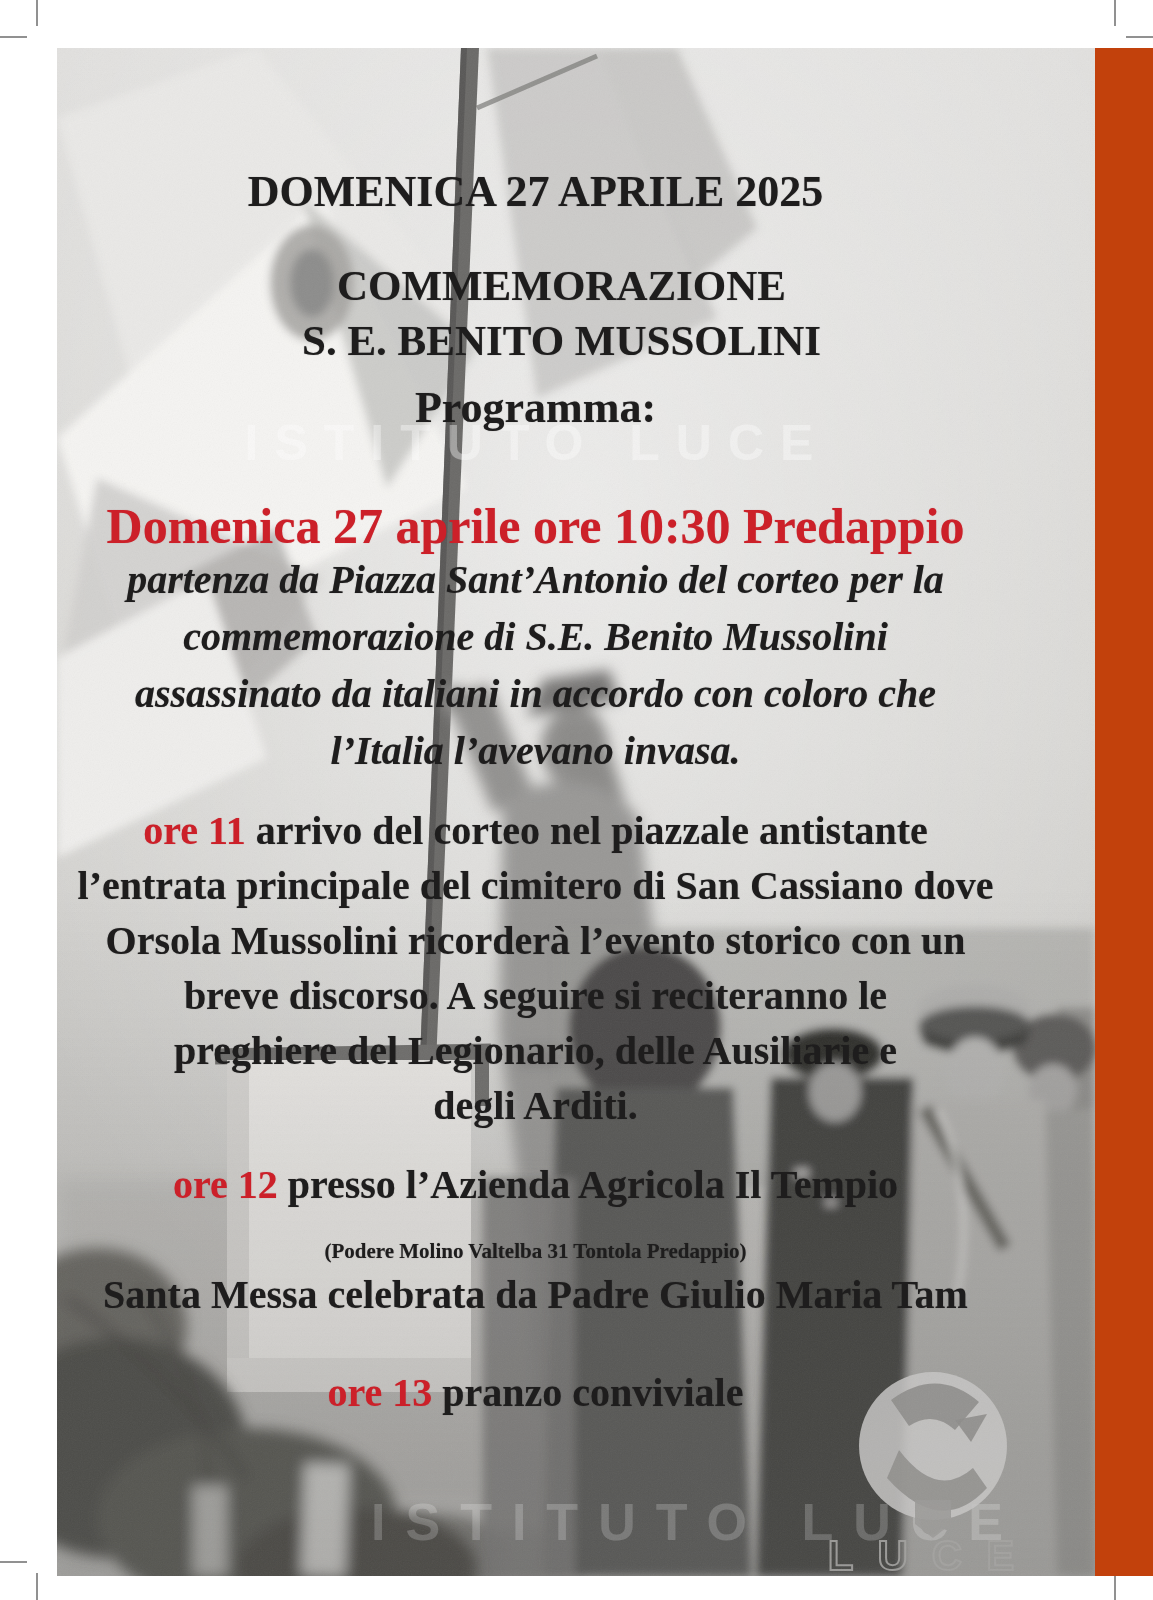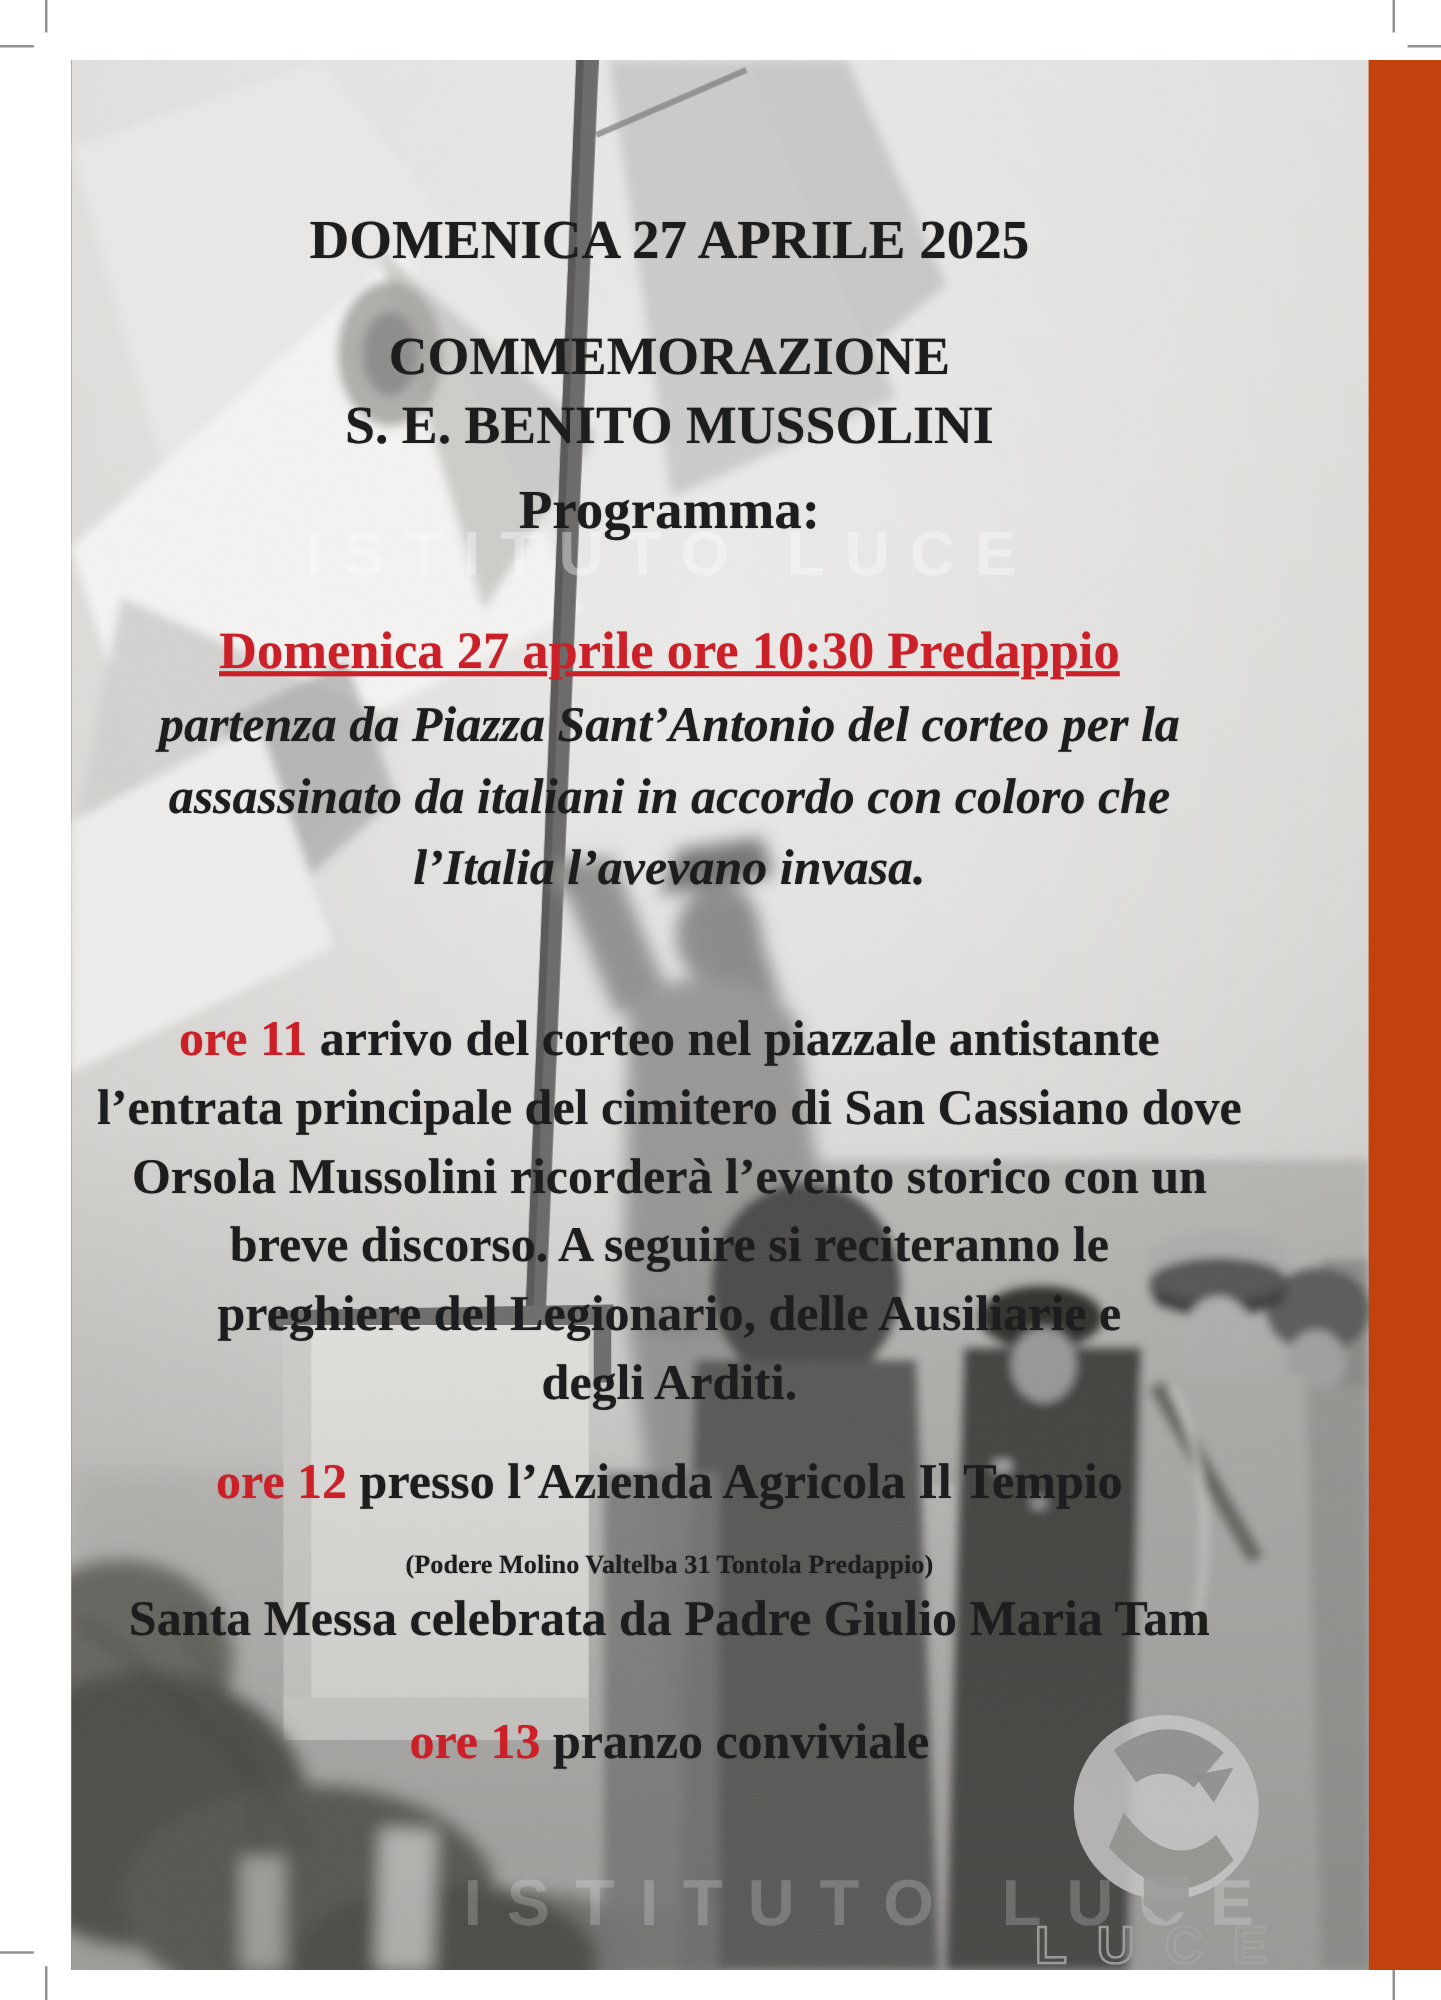--- a/index.html
+++ b/index.html
@@ -29,23 +29,23 @@
   .t{
     position:absolute;left:0;width:1071px;
     text-align:center;font-weight:700;
     color:var(--text-black);
     white-space:nowrap;
     text-shadow:0 0 1px rgba(25,25,25,0.45);
   }
   .t .line{white-space:nowrap;}
   .red{color:var(--accent-red);text-shadow:0 0 1px rgba(160,20,25,0.4);}
   .t-title   {top:166px;font-size:44px;}
-  .t-sub     {top:258px;font-size:43px;line-height:55px;}
+  .t-sub     {top:258px;font-size:43px;line-height:55px;padding-left:26px;}
   .t-prog    {top:382px;font-size:44px;}
-  .t-redhead {top:497px;font-size:42px;text-decoration:underline;}
+  .t-redhead {top:497px;font-size:50px;}
   .t-p1      {top:551px;font-size:40px;line-height:57px;font-style:italic;}
   .t-ore11   {top:803px;font-size:40px;line-height:55px;}
   .t-ore12   {top:1161px;font-size:40px;}
   .t-note    {top:1239px;font-size:21px;}
   .t-mass    {top:1271px;font-size:40px;}
   .t-ore13   {top:1369px;font-size:40px;}
 </style>
 </head>
 <body>
 
@@ -202,20 +202,21 @@
       <div class="line">COMMEMORAZIONE</div>
       <div class="line">S. E. BENITO MUSSOLINI</div>
     </div>
 
     <div class="t t-prog">Programma:</div>
 
     <div class="t t-redhead red">Domenica 27 aprile ore 10:30 Predappio</div>
 
     <div class="t t-p1">
       <div class="line">partenza da Piazza Sant’Antonio del corteo per la</div>
+      <div class="line">commemorazione di S.E. Benito Mussolini</div>
       <div class="line">assassinato da italiani in accordo con coloro che</div>
       <div class="line">l’Italia l’avevano invasa.</div>
     </div>
 
     <div class="t t-ore11">
       <div class="line"><span class="red">ore 11</span><span> arrivo del corteo nel piazzale antistante</span></div>
       <div class="line">l’entrata principale del cimitero di San Cassiano dove</div>
       <div class="line">Orsola Mussolini ricorderà l’evento storico con un</div>
       <div class="line">breve discorso. A seguire si reciteranno le</div>
       <div class="line">preghiere del Legionario, delle Ausiliarie e</div>

